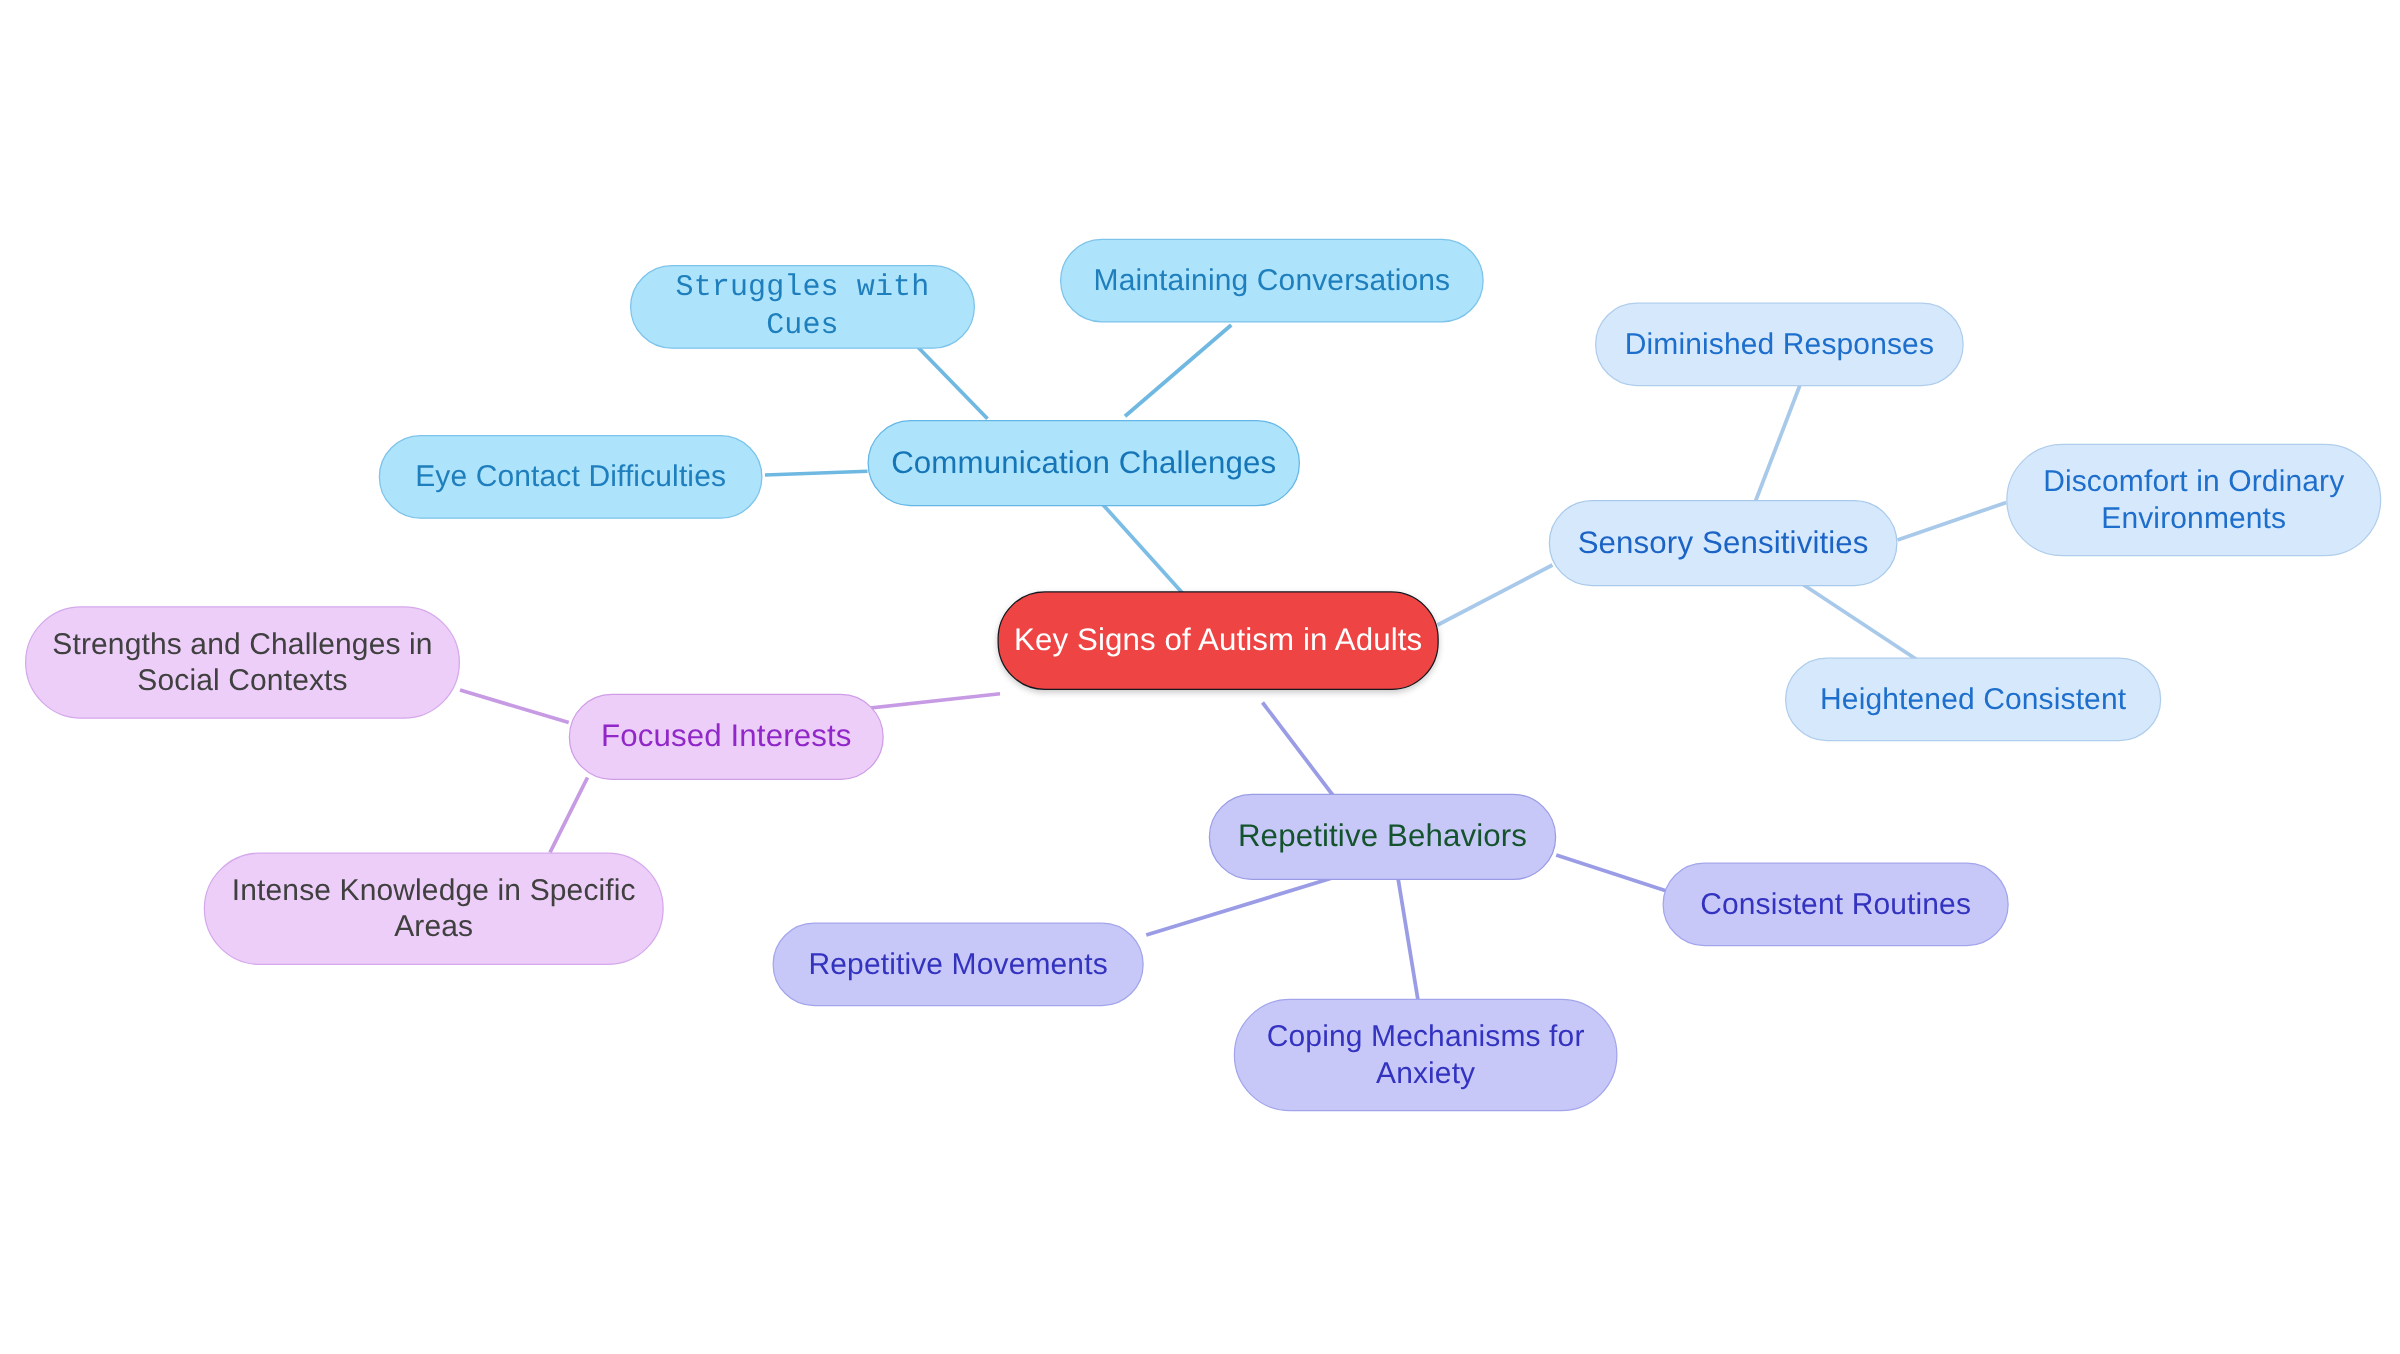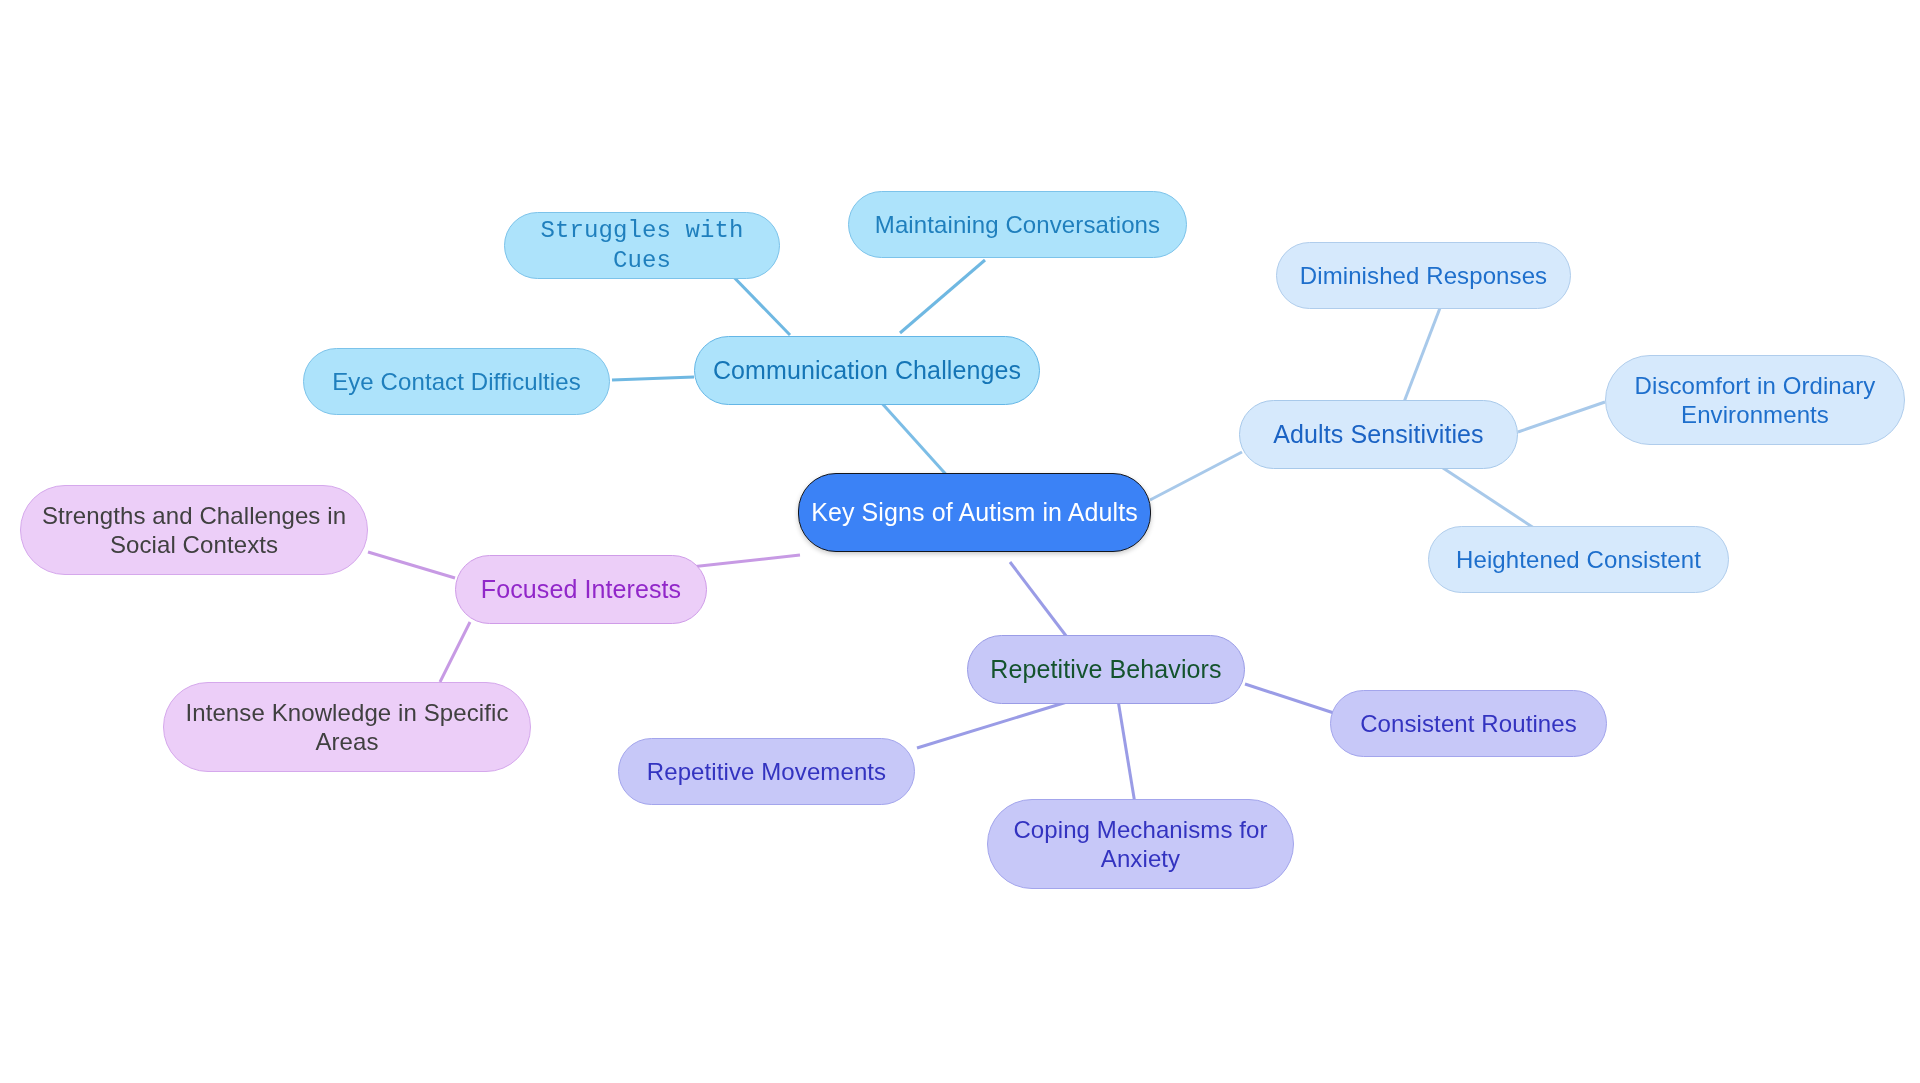--- a/index.html
+++ b/index.html
@@ -30,21 +30,21 @@
     text-align: center;
     border-radius: 999px;
     border-style: solid;
     border-width: 1.6px;
     line-height: 1.22;
     white-space: pre-line;
     letter-spacing: 0.1px;
     z-index: 5;
   }
   .node-root {
-    background: #3b82f6;
+    background: #ef4444;
     border-color: #13161c;
     color: #ffffff;
     font-size: 25px;
     border-radius: 38px;
     box-shadow: 0 2px 5px rgba(0,0,0,0.22);
     z-index: 8;
   }
   .node-branch-blue {
     background: #ade3fb;
     border-color: #64b6e6;
@@ -137,21 +137,21 @@
 
   <div class="node node-leaf-blue" style="left:848px; top:191px; width:339px; height:67px;">
     <span>Maintaining Conversations</span>
   </div>
 
   <div class="node node-leaf-blue" style="left:303px; top:348px; width:307px; height:67px;">
     <span>Eye Contact Difficulties</span>
   </div>
 
   <div class="node node-branch-skyblue" style="left:1239px; top:400px; width:279px; height:69px;">
-    <span>Adults Sensitivities</span>
+    <span>Sensory Sensitivities</span>
   </div>
 
   <div class="node node-leaf-skyblue" style="left:1605px; top:355px; width:300px; height:90px;">
     <span>Discomfort in Ordinary
 Environments</span>
   </div>
 
   <div class="node node-leaf-skyblue" style="left:1276px; top:242px; width:295px; height:67px;">
     <span>Diminished Responses</span>
   </div>

